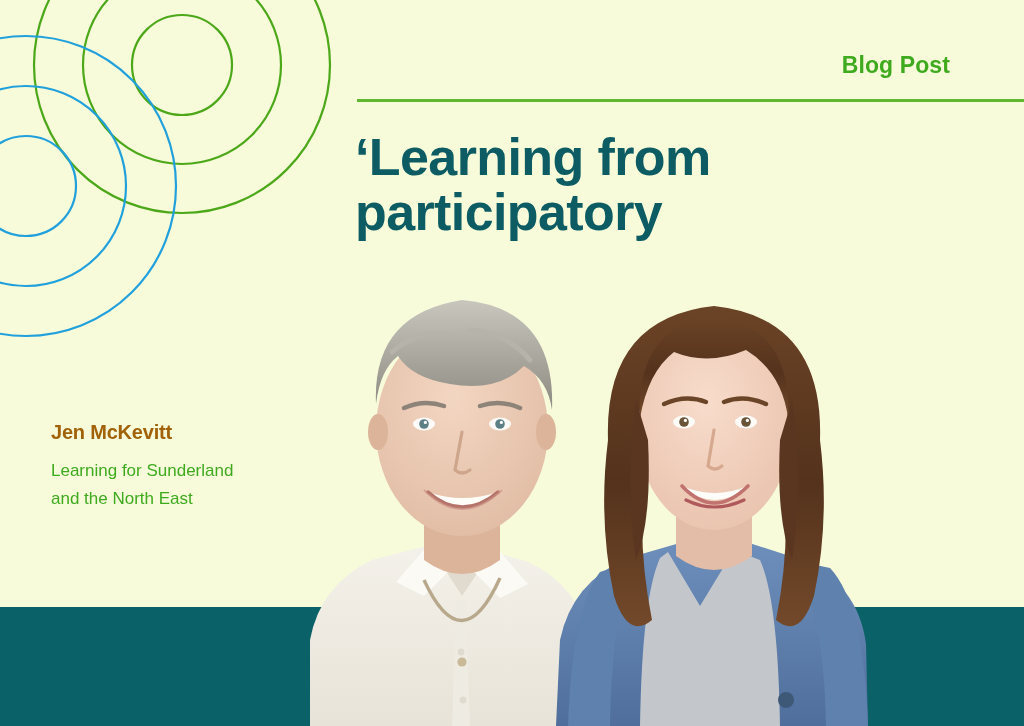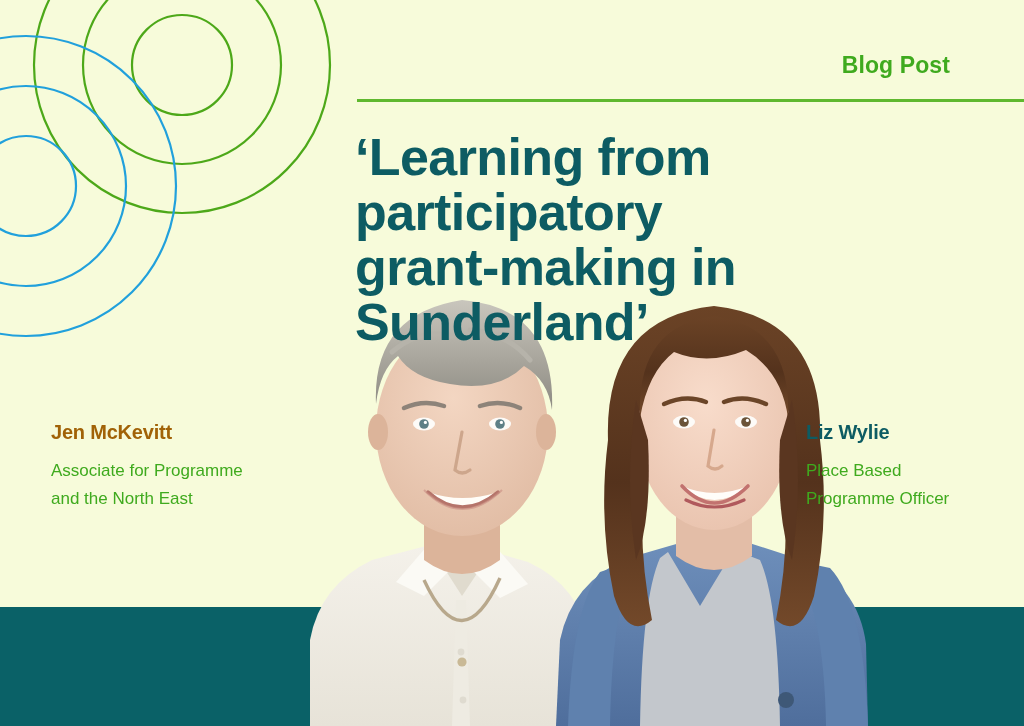--- a/index.html
+++ b/index.html
@@ -100,21 +100,20 @@
       <circle cx="26" cy="186" r="150"></circle>
     </g>
   </svg>
 
   <div class="kicker" style="color: rgb(63, 170, 30);">Blog Post</div>
 
   <div class="rule" style="background: rgb(95, 184, 46);"></div>
 
   <div class="title" style="color: rgb(13, 92, 99);">
     <div>‘Learning from participatory</div>
-    <div>grant-making in Sunderland’</div>
   </div>
 
   <svg class="people" viewBox="0 0 1024 726" xmlns="http://www.w3.org/2000/svg">
     <defs>
       <linearGradient id="shirtL" x1="0" y1="0" x2="0" y2="1">
         <stop offset="0%" stop-color="#f4f1ea"></stop>
         <stop offset="100%" stop-color="#e7e3d8"></stop>
       </linearGradient>
       <linearGradient id="cardi" x1="0" y1="0" x2="0" y2="1">
         <stop offset="0%" stop-color="#6e8fbb"></stop>
@@ -227,26 +226,19 @@
       <path d="M682 486 Q714 520 748 486" fill="none" stroke="#c2726f" stroke-width="3.6" stroke-linecap="round"></path>
       <path d="M686 500 Q714 514 744 500" fill="none" stroke="#b0595c" stroke-width="3.2" stroke-linecap="round"></path>
     </g>
   </svg>
 
   <div class="band" style="background: rgb(10, 97, 103);"></div>
 
   <div class="caption caption-left">
     <div class="name" style="color: #a16207;">Jen McKevitt</div>
     <div class="role" style="color: rgb(63, 170, 30);">
-      <div>Associate for Programme</div>
+      <div>Learning for Sunderland</div>
       <div>and the North East</div>
     </div>
   </div>
 
-  <div class="caption caption-right">
-    <div class="name" style="color: rgb(13, 92, 99);">Liz Wylie</div>
-    <div class="role" style="color: rgb(63, 170, 30);">
-      <div>Place Based</div>
-      <div>Programme Officer</div>
-    </div>
-  </div>
 
 </div>
 
 </body></html>

